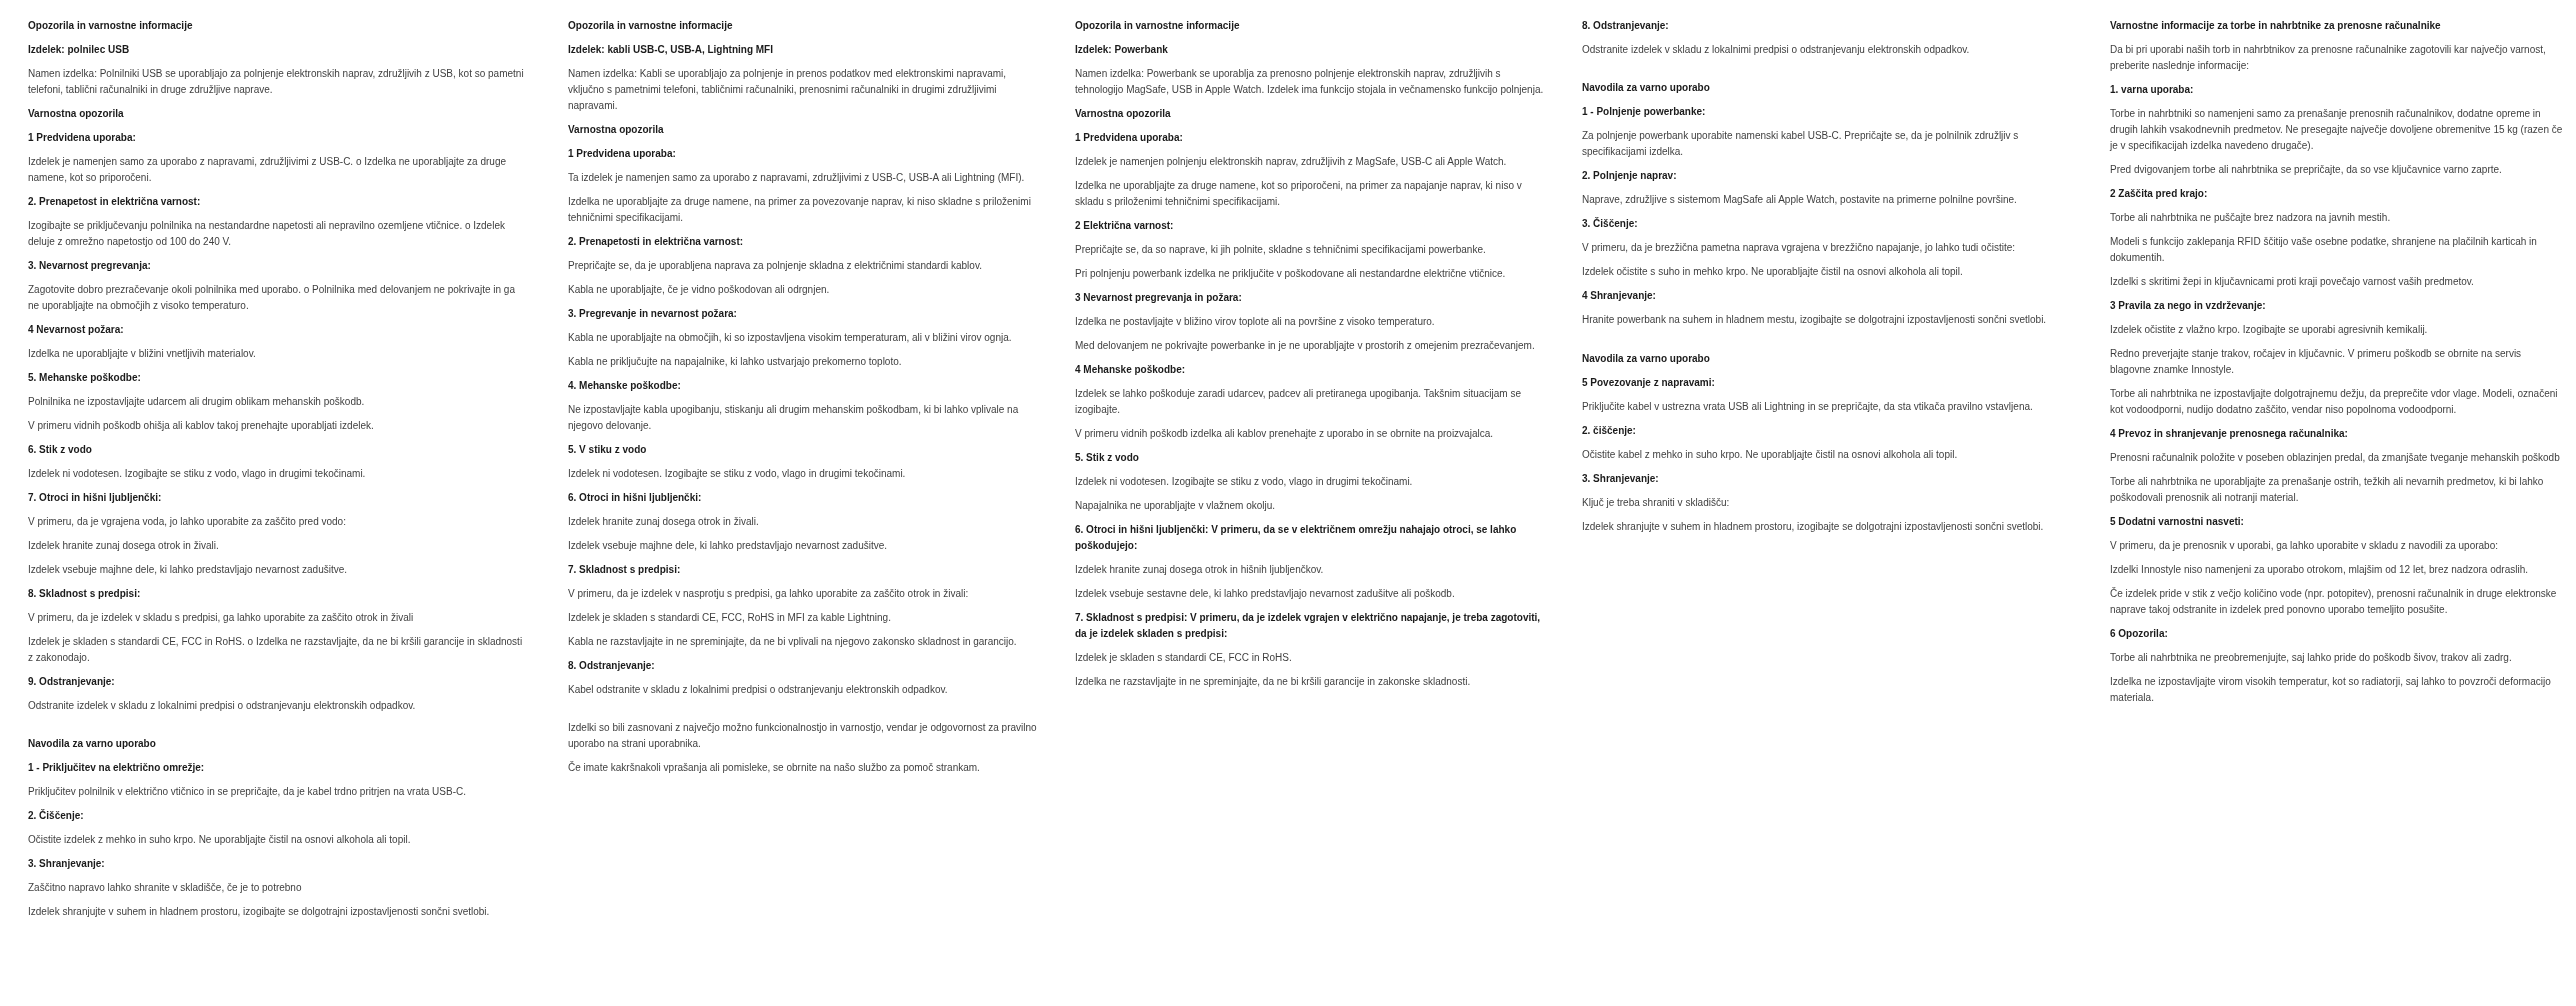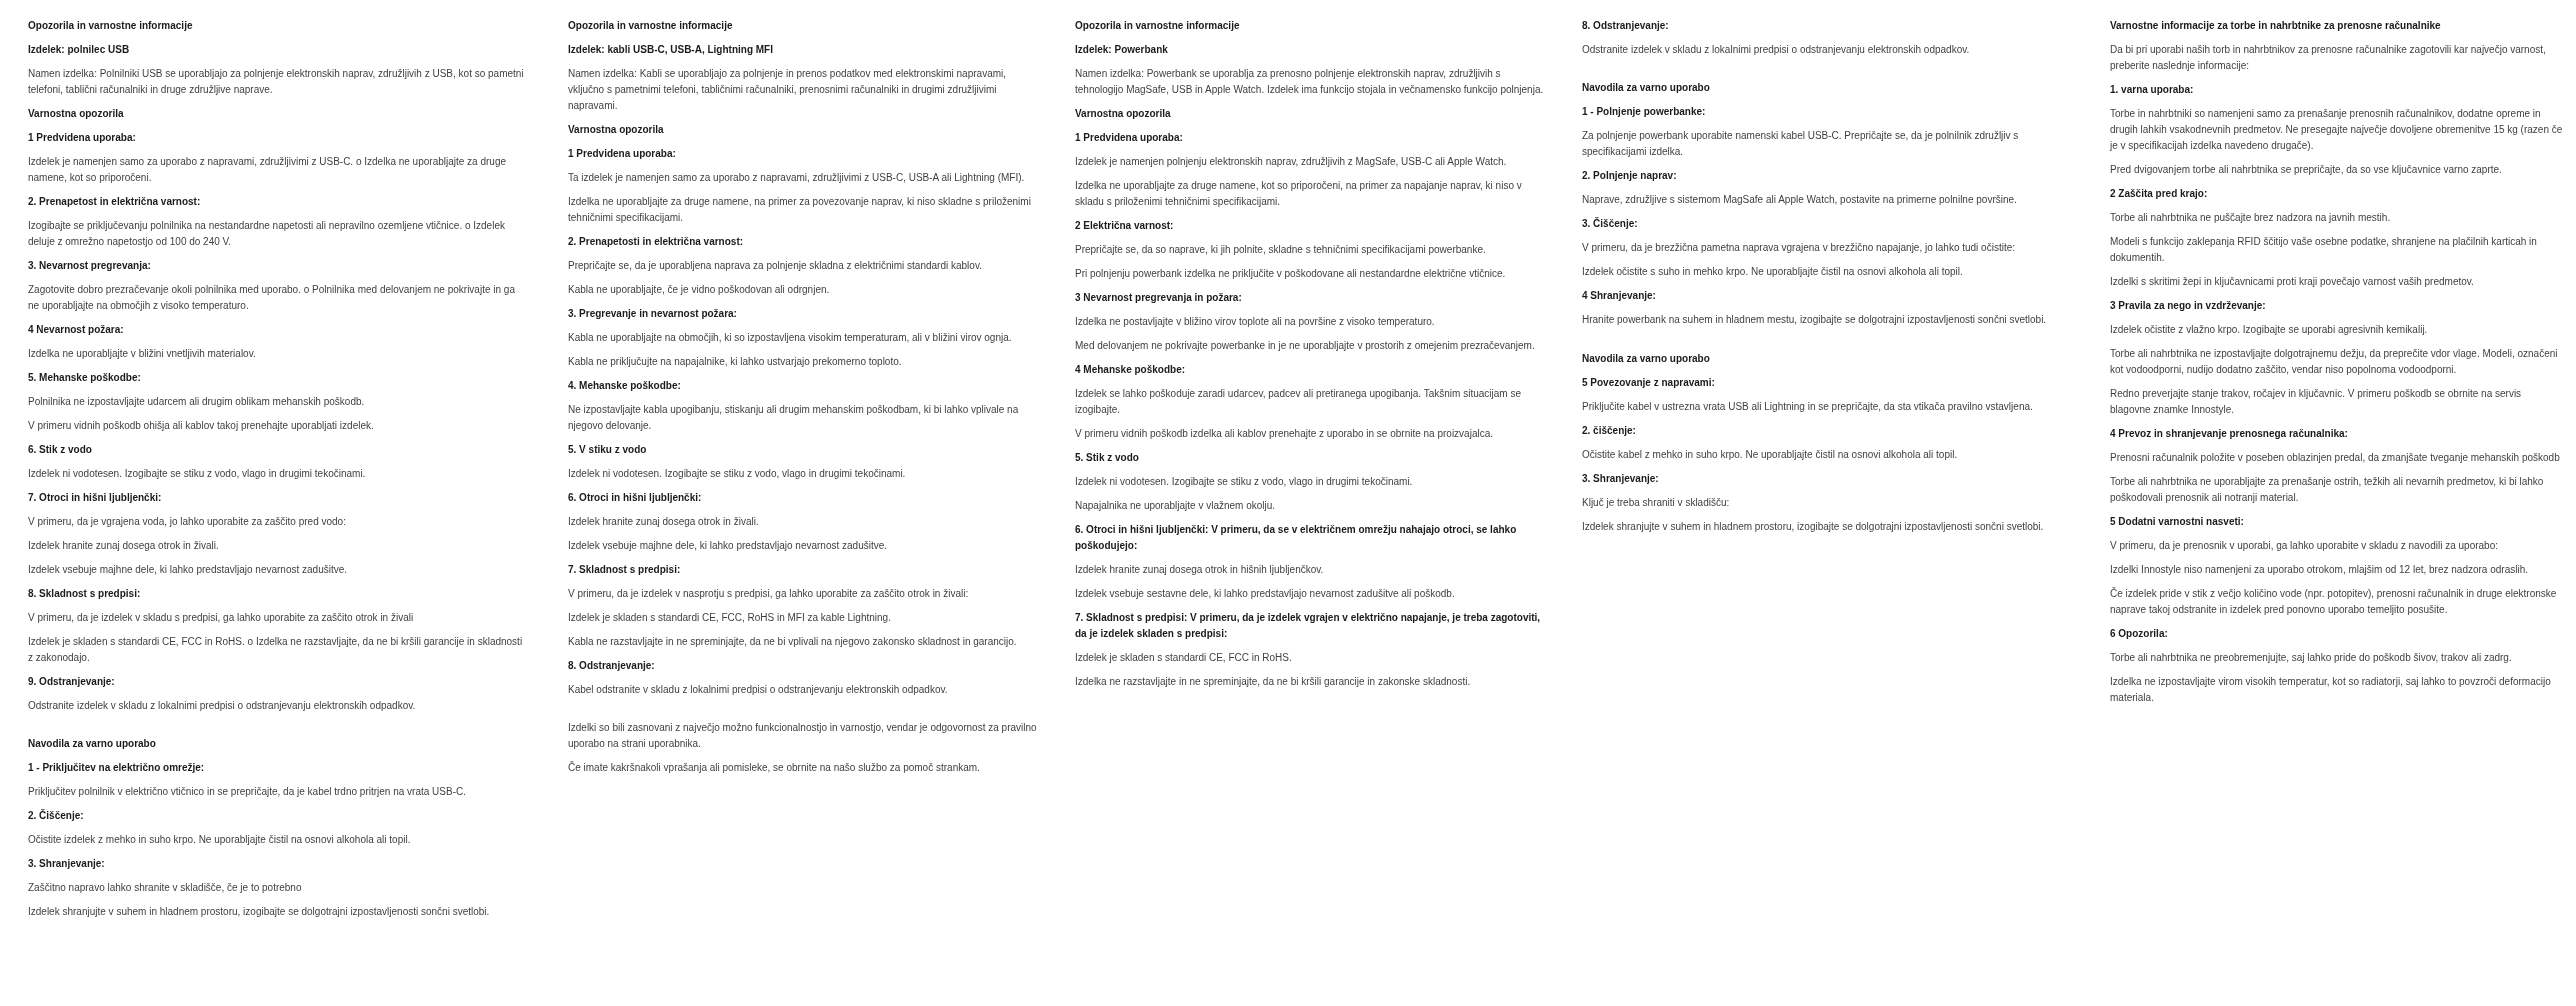--- a/index.html
+++ b/index.html
@@ -162,22 +162,22 @@
       <div class="blk p">Da bi pri uporabi naših torb in nahrbtnikov za prenosne računalnike zagotovili kar največjo varnost, preberite naslednje informacije:</div>
       <div class="blk h2">1. varna uporaba:</div>
       <div class="blk p">Torbe in nahrbtniki so namenjeni samo za prenašanje prenosnih računalnikov, dodatne opreme in drugih lahkih vsakodnevnih predmetov. Ne presegajte največje dovoljene obremenitve 15 kg (razen če je v specifikacijah izdelka navedeno drugače).</div>
       <div class="blk p">Pred dvigovanjem torbe ali nahrbtnika se prepričajte, da so vse ključavnice varno zaprte.</div>
       <div class="blk h2">2 Zaščita pred krajo:</div>
       <div class="blk p">Torbe ali nahrbtnika ne puščajte brez nadzora na javnih mestih.</div>
       <div class="blk p">Modeli s funkcijo zaklepanja RFID ščitijo vaše osebne podatke, shranjene na plačilnih karticah in dokumentih.</div>
       <div class="blk p">Izdelki s skritimi žepi in ključavnicami proti kraji povečajo varnost vaših predmetov.</div>
       <div class="blk h2">3 Pravila za nego in vzdrževanje:</div>
       <div class="blk p">Izdelek očistite z vlažno krpo. Izogibajte se uporabi agresivnih kemikalij.</div>
+      <div class="blk p">Redno preverjajte stanje trakov, ročajev in ključavnic. V primeru poškodb se obrnite na servis blagovne znamke Innostyle.</div>
       <div class="blk p">Torbe ali nahrbtnika ne izpostavljajte dolgotrajnemu dežju, da preprečite vdor vlage. Modeli, označeni kot vodoodporni, nudijo dodatno zaščito, vendar niso popolnoma vodoodporni.</div>
-      <div class="blk p">Redno preverjajte stanje trakov, ročajev in ključavnic. V primeru poškodb se obrnite na servis blagovne znamke Innostyle.</div>
       <div class="blk h2">4 Prevoz in shranjevanje prenosnega računalnika:</div>
       <div class="blk p">Prenosni računalnik položite v poseben oblazinjen predal, da zmanjšate tveganje mehanskih poškodb</div>
       <div class="blk p">Torbe ali nahrbtnika ne uporabljajte za prenašanje ostrih, težkih ali nevarnih predmetov, ki bi lahko poškodovali prenosnik ali notranji material.</div>
       <div class="blk h2">5 Dodatni varnostni nasveti:</div>
       <div class="blk p">V primeru, da je prenosnik v uporabi, ga lahko uporabite v skladu z navodili za uporabo:</div>
       <div class="blk p">Izdelki Innostyle niso namenjeni za uporabo otrokom, mlajšim od 12 let, brez nadzora odraslih.</div>
       <div class="blk p">Če izdelek pride v stik z večjo količino vode (npr. potopitev), prenosni računalnik in druge elektronske naprave takoj odstranite in izdelek pred ponovno uporabo temeljito posušite.</div>
       <div class="blk h2">6 Opozorila:</div>
       <div class="blk p">Torbe ali nahrbtnika ne preobremenjujte, saj lahko pride do poškodb šivov, trakov ali zadrg.</div>
       <div class="blk p">Izdelka ne izpostavljajte virom visokih temperatur, kot so radiatorji, saj lahko to povzroči deformacijo materiala.</div>

